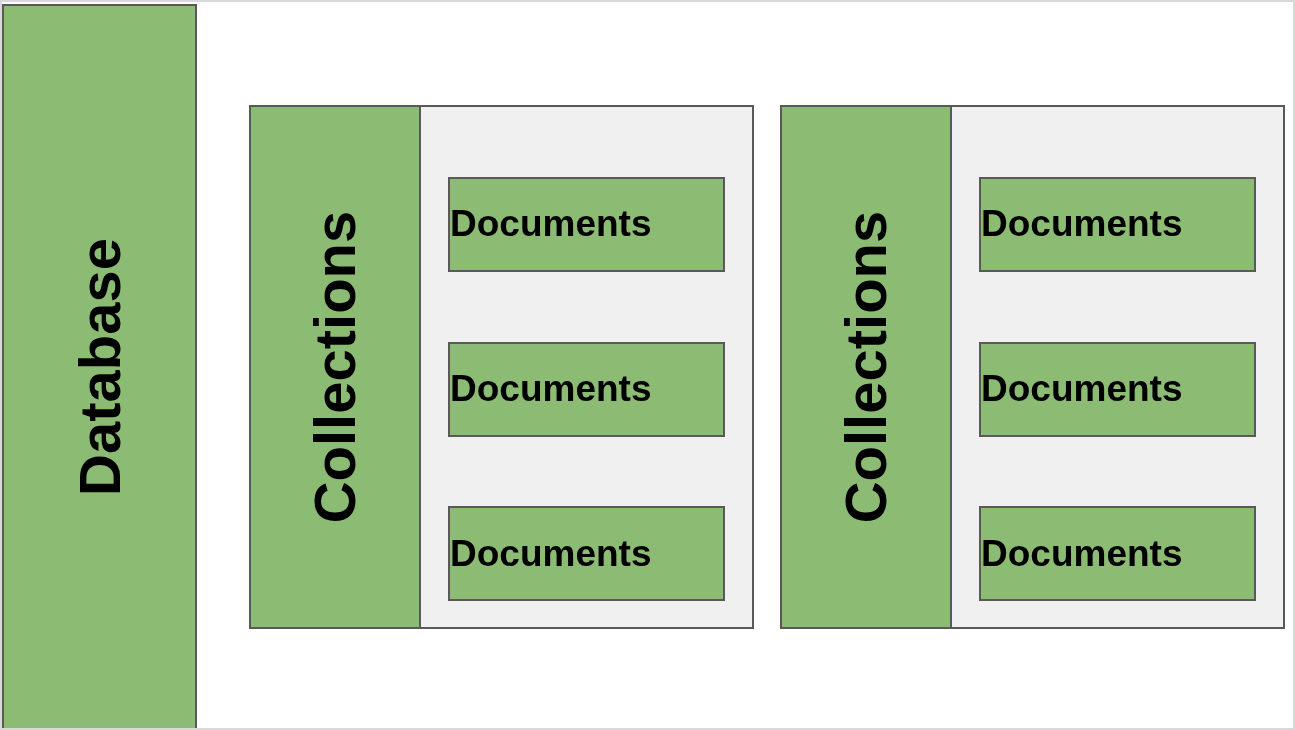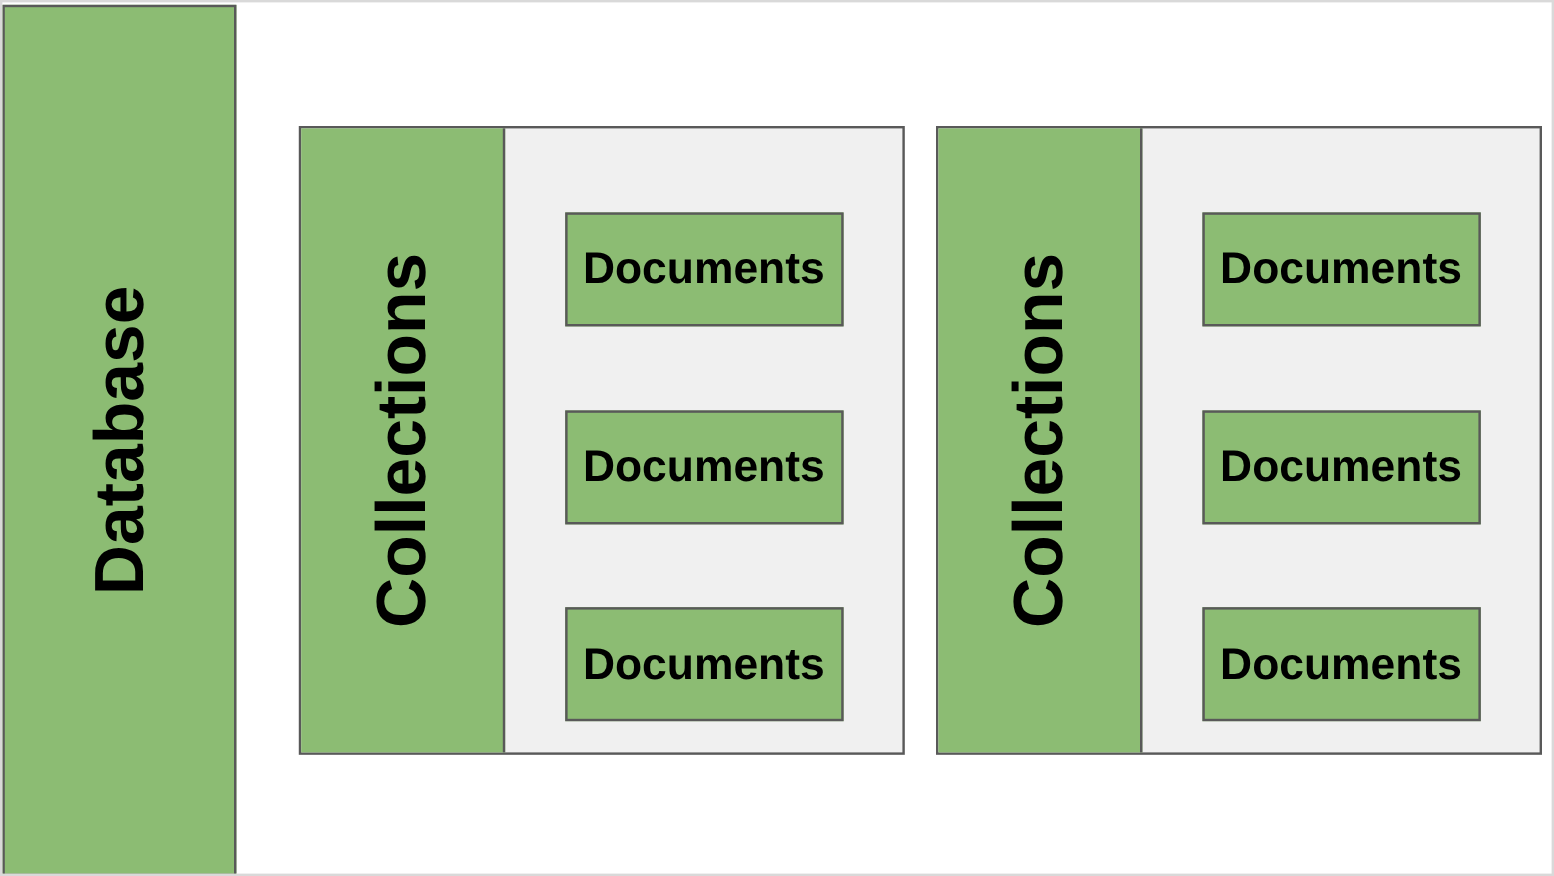--- a/index.html
+++ b/index.html
@@ -58,27 +58,26 @@
 
   .docs-area {
     flex: 1;
     display: flex;
     flex-direction: column;
     justify-content: space-evenly;
     align-items: center;
   }
 
   .doc-box {
-    width: 232px;
+    width: 277px;
     height: 95px;
     background: var(--shape-green, #8cbc73);
     border: 2px solid var(--border-dark, #595959);
     display: flex;
     align-items: center;
-    justify-content: center;
     margin-top: 44px;
   }
   .doc-label {
     font-size: 37px;
     font-weight: bold;
     color: #000000;
     white-space: nowrap;
   }
 
   

